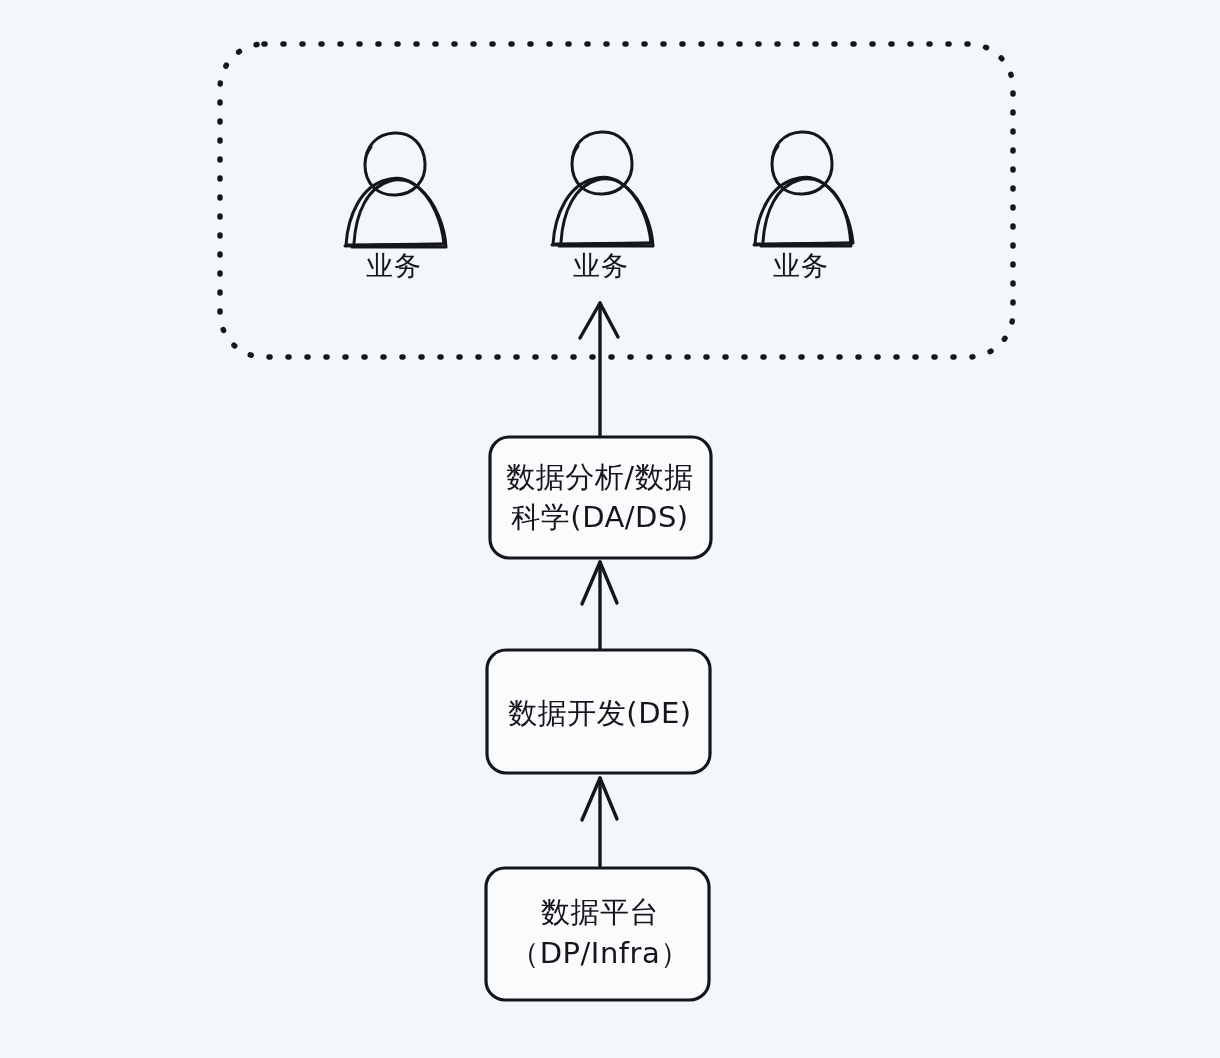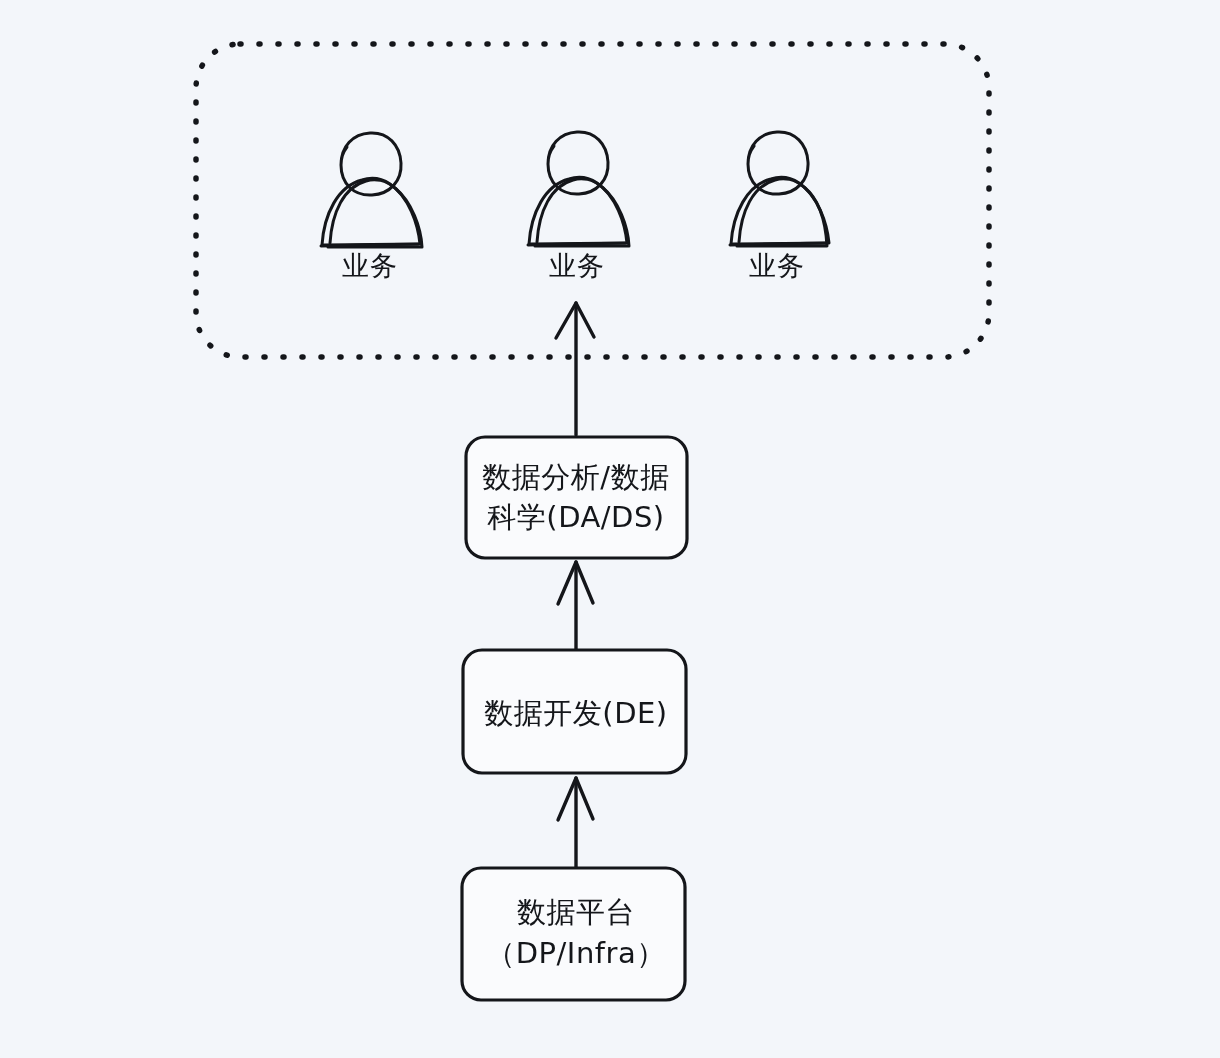--- a/index.html
+++ b/index.html
@@ -13,20 +13,21 @@
     background: #f3f6fa;
     font-family: "Liberation Sans", "DejaVu Sans", sans-serif;
     overflow: hidden;
     position: relative;
   }
   #canvas-root {
     position: absolute;
     inset: 0;
     width: 989px;
     height: 1058px;
+    padding-left: 24px;
   }
   svg.diagram {
     display: block;
     width: 1220px;
     height: 1058px;
   }
   .node-label {
     font-family: "DejaVu Sans", "Liberation Sans", sans-serif;
     font-size: 29px;
     fill: #14161a;

